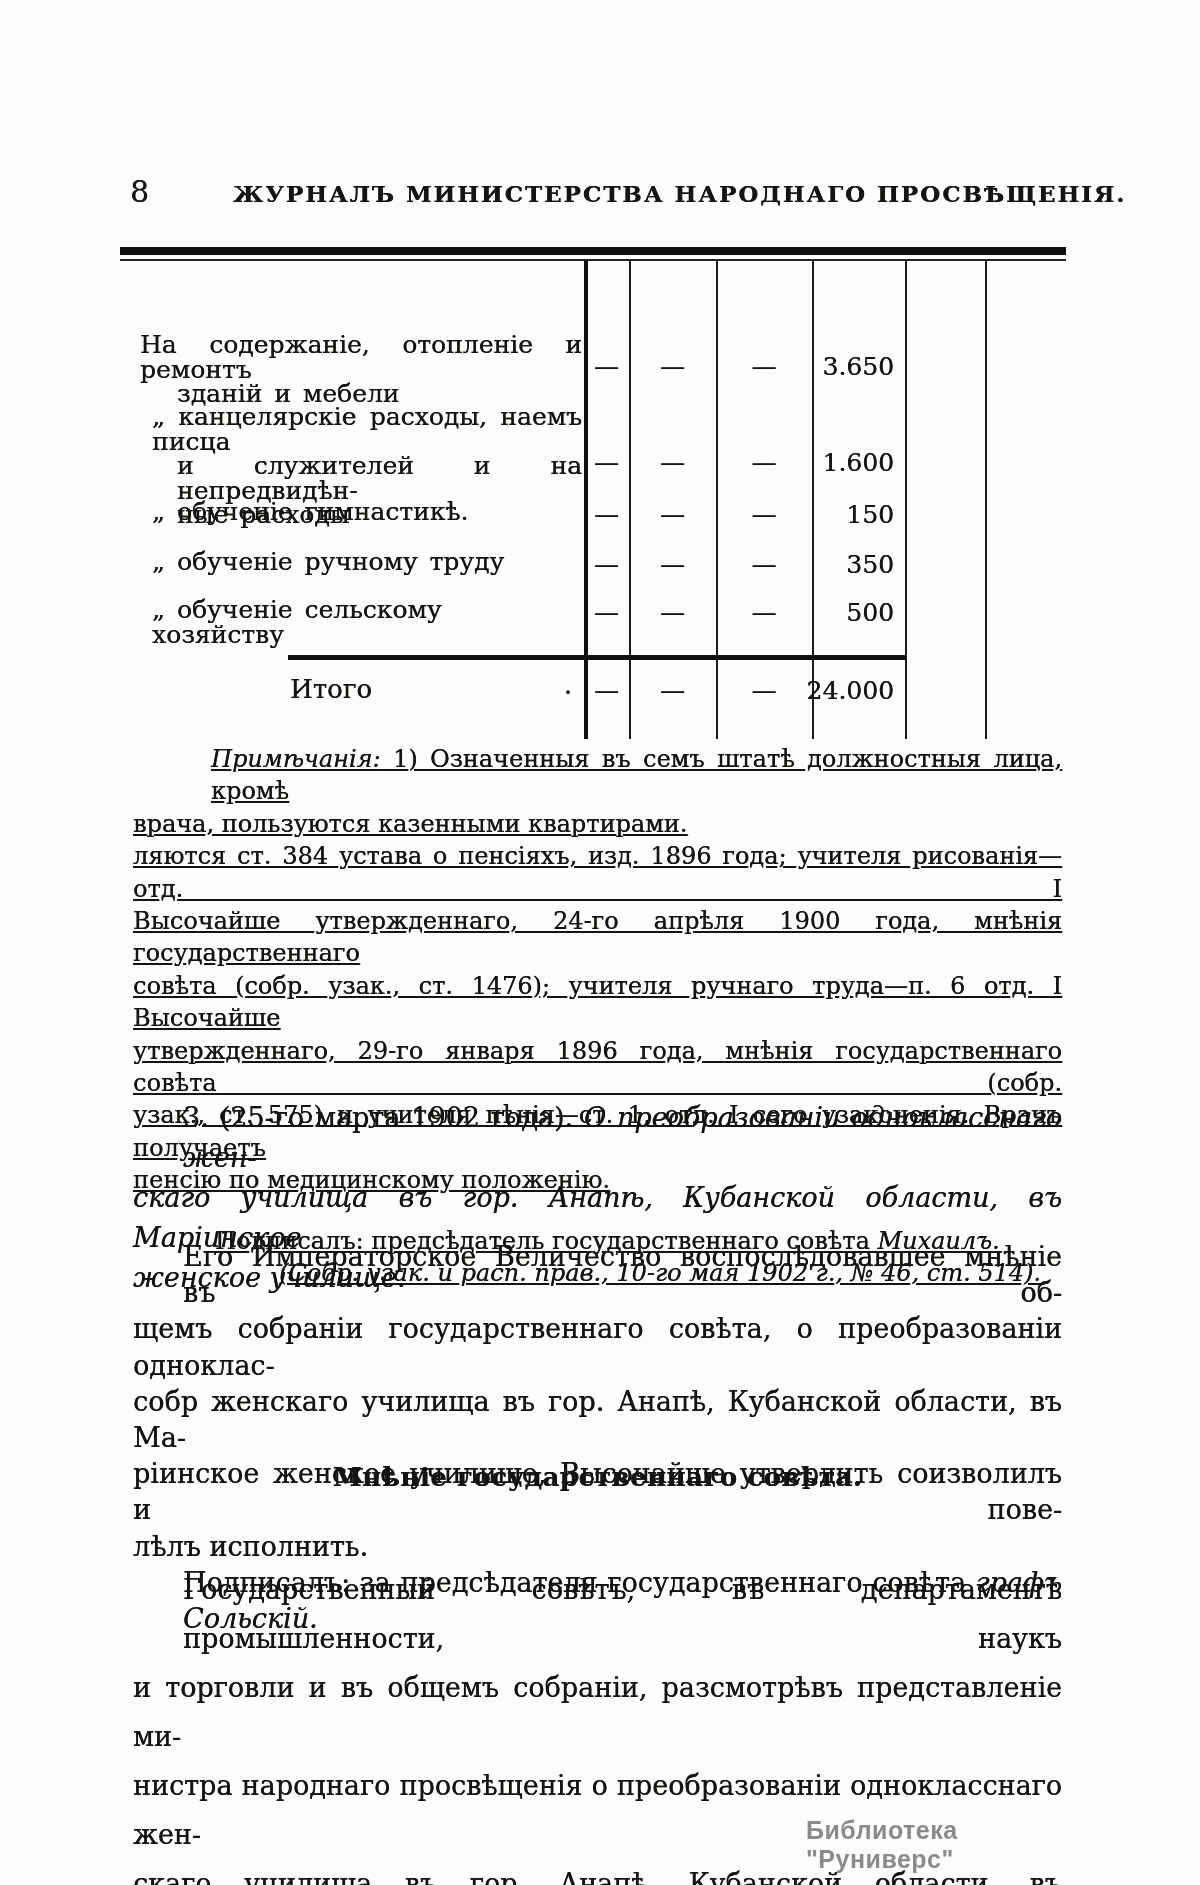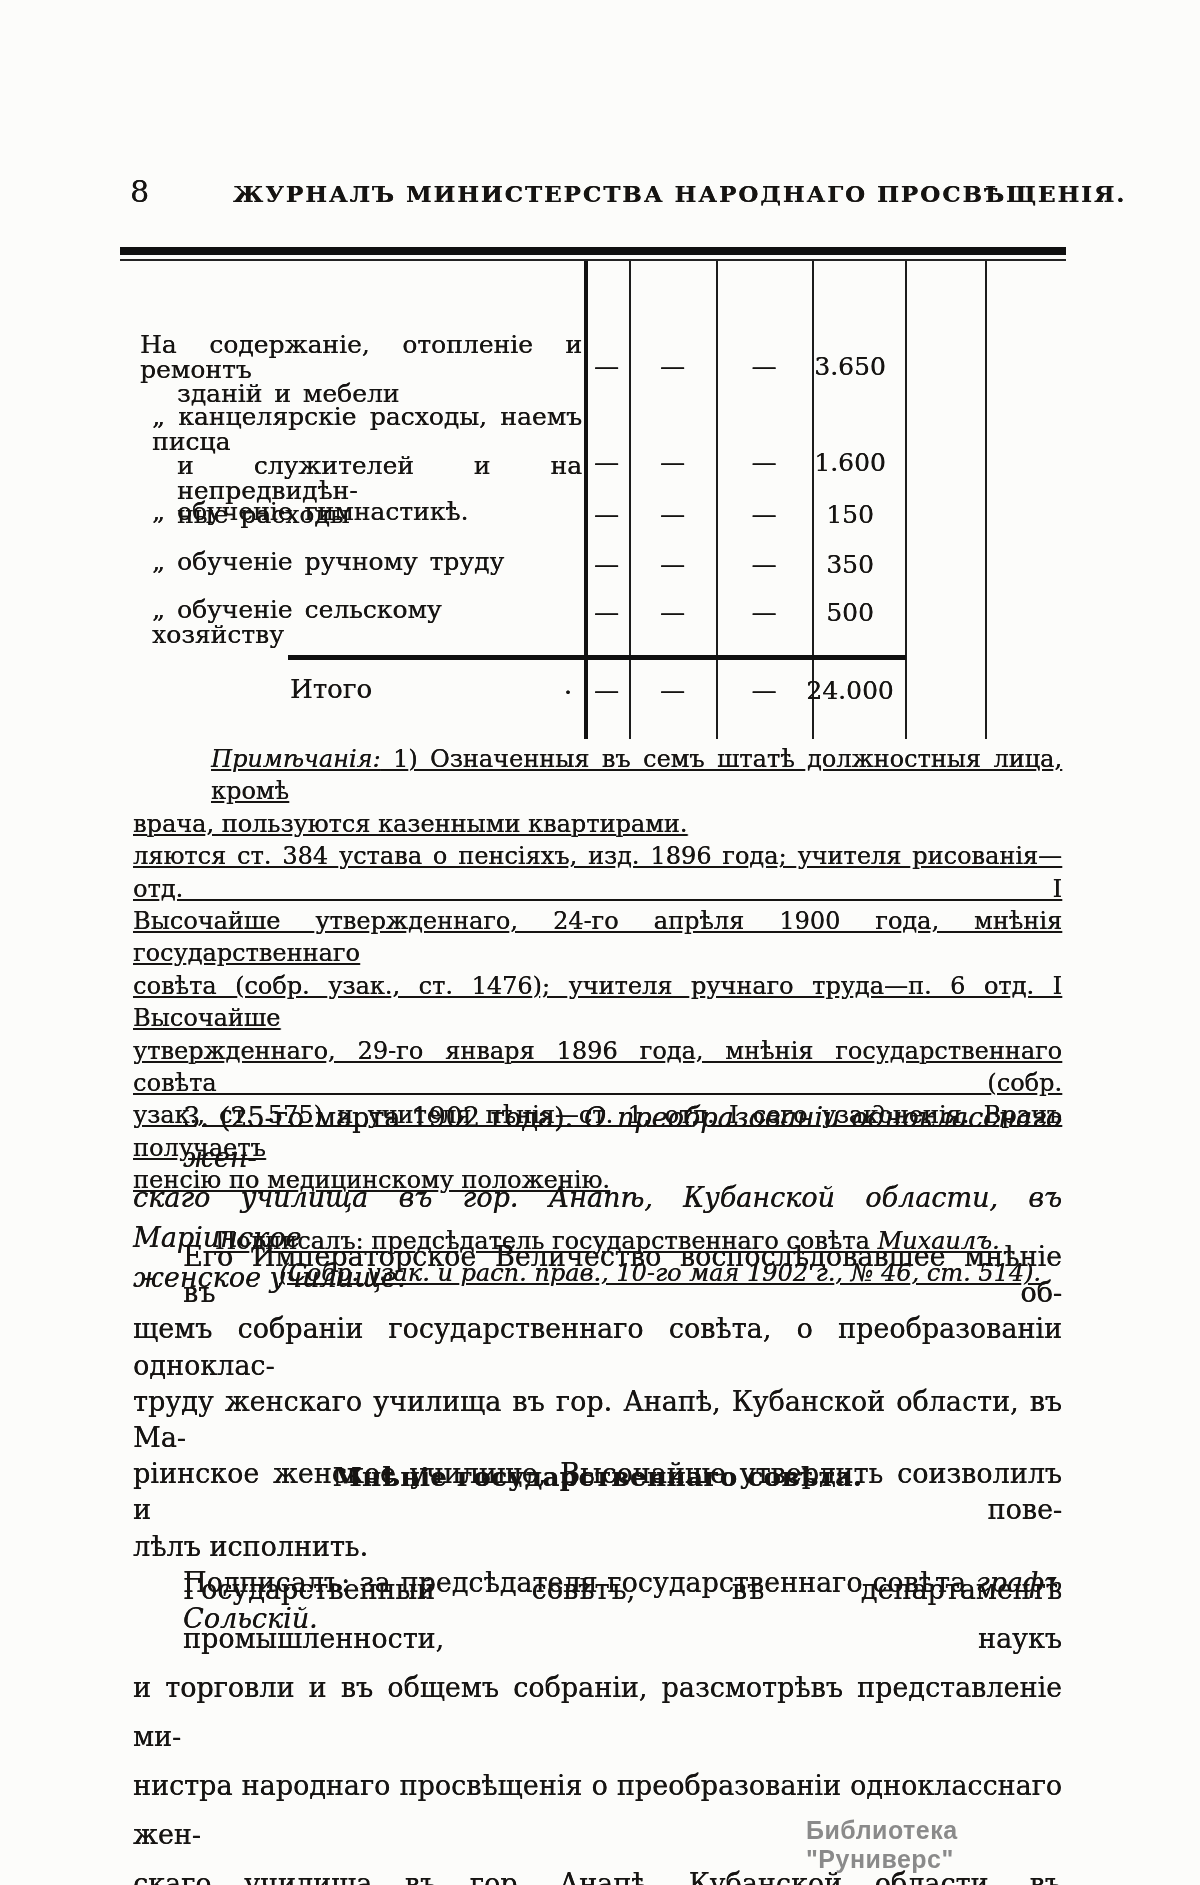--- a/index.html
+++ b/index.html
@@ -30,21 +30,21 @@
   .tlabel{left:140px;width:442px;font-size:25px;line-height:24.5px;}
   .tlabel div{word-spacing:4px;}
   .cont{padding-left:37px;}
   .q{padding-left:12px;}
   .j{text-align:justify;text-align-last:justify;}
   .trow{left:0;width:1200px;height:30px;font-size:25px;}
   .trow span{position:absolute;display:block;}
   .cB{left:584px;width:45px;text-align:center;}
   .cC{left:629px;width:87px;text-align:center;}
   .cD{left:716px;width:96px;text-align:center;}
-  .cE{left:806px;width:88px;text-align:center;}
+  .cE{left:806px;width:88px;text-align:right;}
   .total-label{left:290px;top:674px;font-size:26px;}
   .total-dot{left:552px;top:670px;width:20px;text-align:right;font-size:26px;}
   
   .notes{left:133px;top:743px;width:929px;font-size:24px;line-height:32.4px;text-decoration:underline;}
   .ind-note-first{padding-left:78px;}
   .ind-note-num{padding-left:64px;}
   .note-sig{padding-left:82px;margin-top:28px;}
   .note-src{padding-left:146px;font-style:italic;}
   .it{font-style:italic;}
   
@@ -154,21 +154,21 @@
 
   <div class="abs sec3 ink">
     <div class="j ind50"><span>3. (25-го марта 1902 года). </span><span class="it">О преобразованіи однокласснаго жен-</span></div>
     <div class="j it">скаго училища въ гор. Анапѣ, Кубанской области, въ Маріинское</div>
     <div class="it">женское училище.</div>
   </div>
 
   <div class="abs para1 ink">
     <div class="j ind50">Его Императорское Величество воспослѣдовавшее мнѣніе въ об-</div>
     <div class="j">щемъ собраніи государственнаго совѣта, о преобразованіи одноклас-</div>
-    <div class="j">труду женскаго училища въ гор. Анапѣ, Кубанской области, въ Ма-</div>
+    <div class="j">собр женскаго училища въ гор. Анапѣ, Кубанской области, въ Ма-</div>
     <div class="j">ріинское женское училище, Высочайше утвердить соизволилъ и пове-</div>
     <div>лѣлъ исполнить.</div>
     <div class="j ind50"><span>Подписалъ: за предсѣдателя государственнаго совѣта </span><span class="it">графъ Сольскій.</span></div>
   </div>
 
   <div class="abs opinion ink">Мнѣніе государственнаго совѣта.</div>
 
   <div class="abs para2 ink">
     <div class="j ind50">Государственный совѣтъ, въ департаментѣ промышленности, наукъ</div>
     <div class="j">и торговли и въ общемъ собраніи, разсмотрѣвъ представленіе ми-</div>

